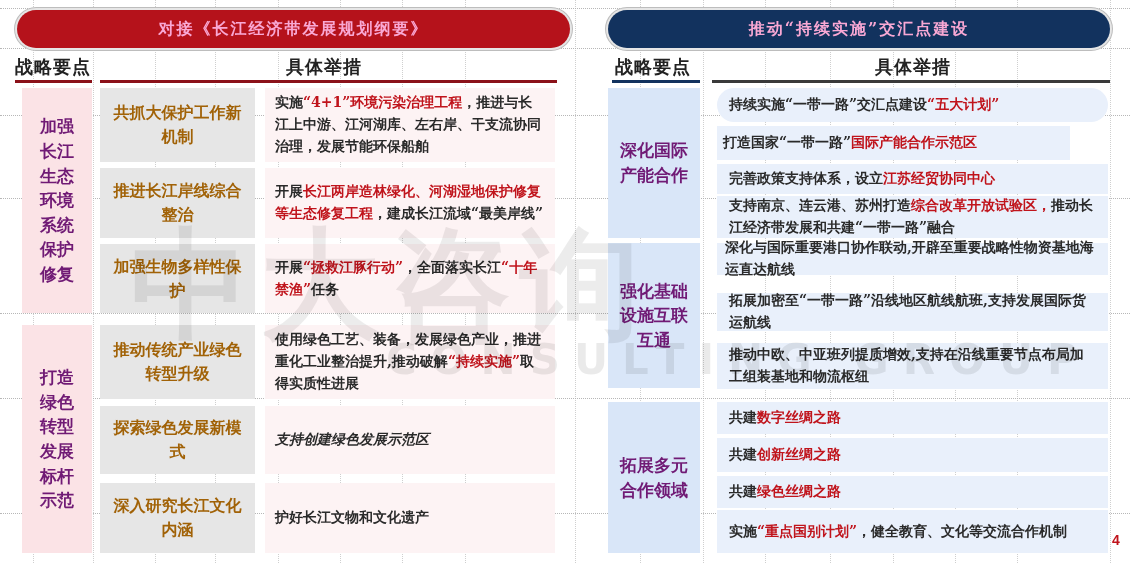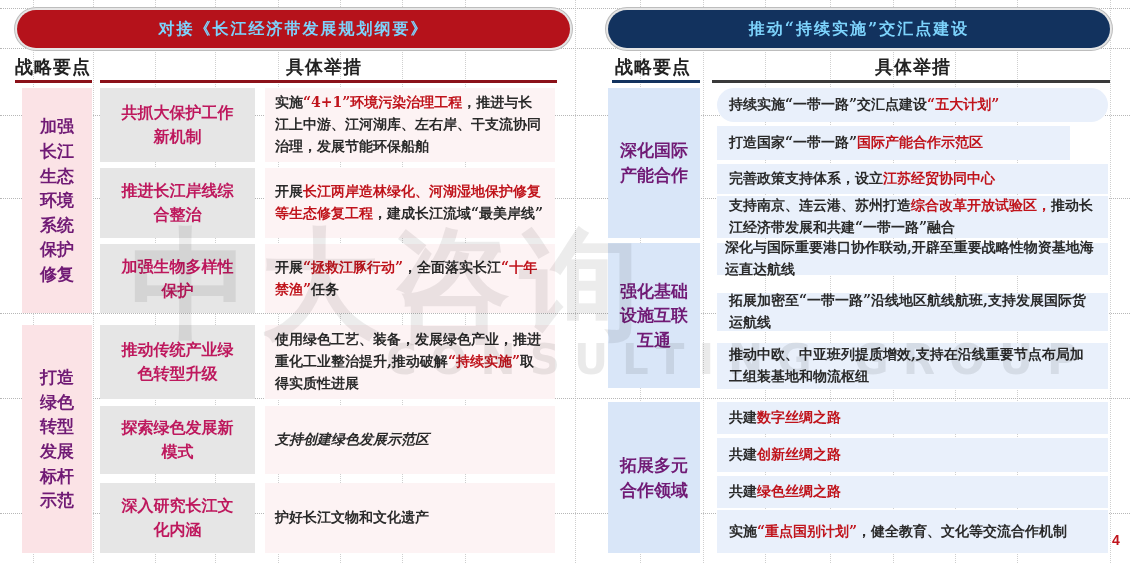--- a/index.html
+++ b/index.html
@@ -6,39 +6,39 @@
   html, body { width: 1130px; height: 563px; background: #ffffff; overflow: hidden; }
   body { position: relative; font-family: "DejaVu Serif", "Liberation Serif", serif; color: #222; }
 
   
   .hguide { position: absolute; left: 0; width: 1130px; height: 0; border-top: 1px dotted #9a9a9a; opacity: .7; }
   .vguide { position: absolute; top: 0; height: 563px; width: 0; border-left: 1px dotted #b0b0b0; opacity: .6; }
 
   .pill {
     position: absolute; height: 38px; border-radius: 19px;
     display: flex; align-items: center; justify-content: center;
-    color: #7dd3fc; font-size: 16px; font-weight: bold; letter-spacing: 2px;
+    color: #f9a8d4; font-size: 16px; font-weight: bold; letter-spacing: 2px;
     box-shadow: 0 0 0 2px #e6e6e6, 0 0 0 3px #bdbdbd;
   }
   .pill.red { background: #b5121b; }
   .pill.navy { background: #12325e; }
 
   .colhead { position: absolute; font-size: 18px; font-weight: bold; color: #222; letter-spacing: 1px; }
   .underline { position: absolute; height: 3px; }
 
   .stratcell {
     position: absolute; display: flex; align-items: center; justify-content: center;
     font-size: 17px; font-weight: bold; color: #701a75; line-height: 1.45; text-align: center;
   }
   .stratcell.pink { background: #fbe3e6; }
   .stratcell.blue { background: #d9e6f8; }
 
   .midcell {
     position: absolute; background: #e6e6e6; display: flex; align-items: center; justify-content: center;
-    font-size: 16px; font-weight: bold; color: #be185d; text-align: center; line-height: 1.5; padding: 0 16px;
+    font-size: 16px; font-weight: bold; color: #a16207; text-align: center; line-height: 1.5; padding: 0 8px;
   }
   .detcell {
     position: absolute; background: #fdf3f4; display: flex; align-items: center;
     font-size: 14px; font-weight: bold; color: #2a2a2a; line-height: 1.55; padding: 0 10px;
   }
   .detcell.blue { background: #e9f0fb; padding: 0 12px; }
   .hl { color: #c0141c; }
 
   .watermark {
     position: absolute; color: #000; opacity: .07; font-family: "DejaVu Sans", "Liberation Sans", sans-serif;
@@ -140,21 +140,21 @@
   <div class="colhead" style="left:875px; top:55px;">具体举措</div>
   <div class="underline" style="left:712px; top:80px; width:398px; background:#3a3a3a;"></div>
 
   <div class="stratcell blue" style="left:608px; top:88px; width:92px; height:150px; flex-direction:column;">
     <span>深化国际</span>
     <span>产能合作</span>
   </div>
   <div class="detcell blue" style="left:717px; top:88px; width:391px; height:34px;border-radius:17px;">
     <p><span>持续实施“一带一路”交汇点建设</span><span class="hl">“五大计划”</span></p>
   </div>
-  <div class="detcell blue" style="left:717px; top:126px; width:353px; height:34px;">
+  <div class="detcell blue" style="left:717px; top:126px; width:353px; height:34px;padding-left:6px;">
     <p><span>打造国家“一带一路”</span><span class="hl">国际产能合作示范区</span></p>
   </div>
   <div class="detcell blue" style="left:717px; top:164px; width:391px; height:30px;">
     <p><span>完善政策支持体系，设立</span><span class="hl">江苏经贸协同中心</span></p>
   </div>
   <div class="detcell blue" style="left:717px; top:196px; width:391px; height:42px;">
     <p><span>支持南京、连云港、苏州打造</span><span class="hl">综合改革开放试验区，</span><span>推动长江经济带发展和共建“一带一路”融合</span></p>
   </div>
 
   <div class="stratcell blue" style="left:608px; top:243px; width:92px; height:145px; flex-direction:column;">

